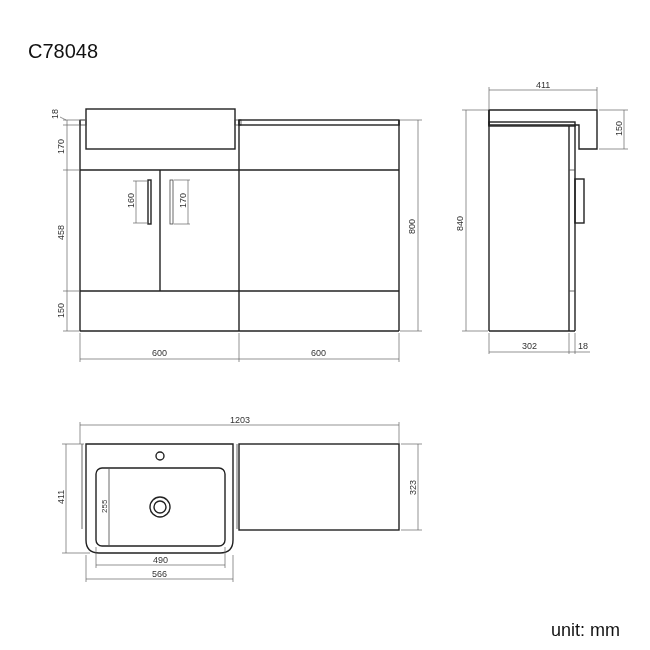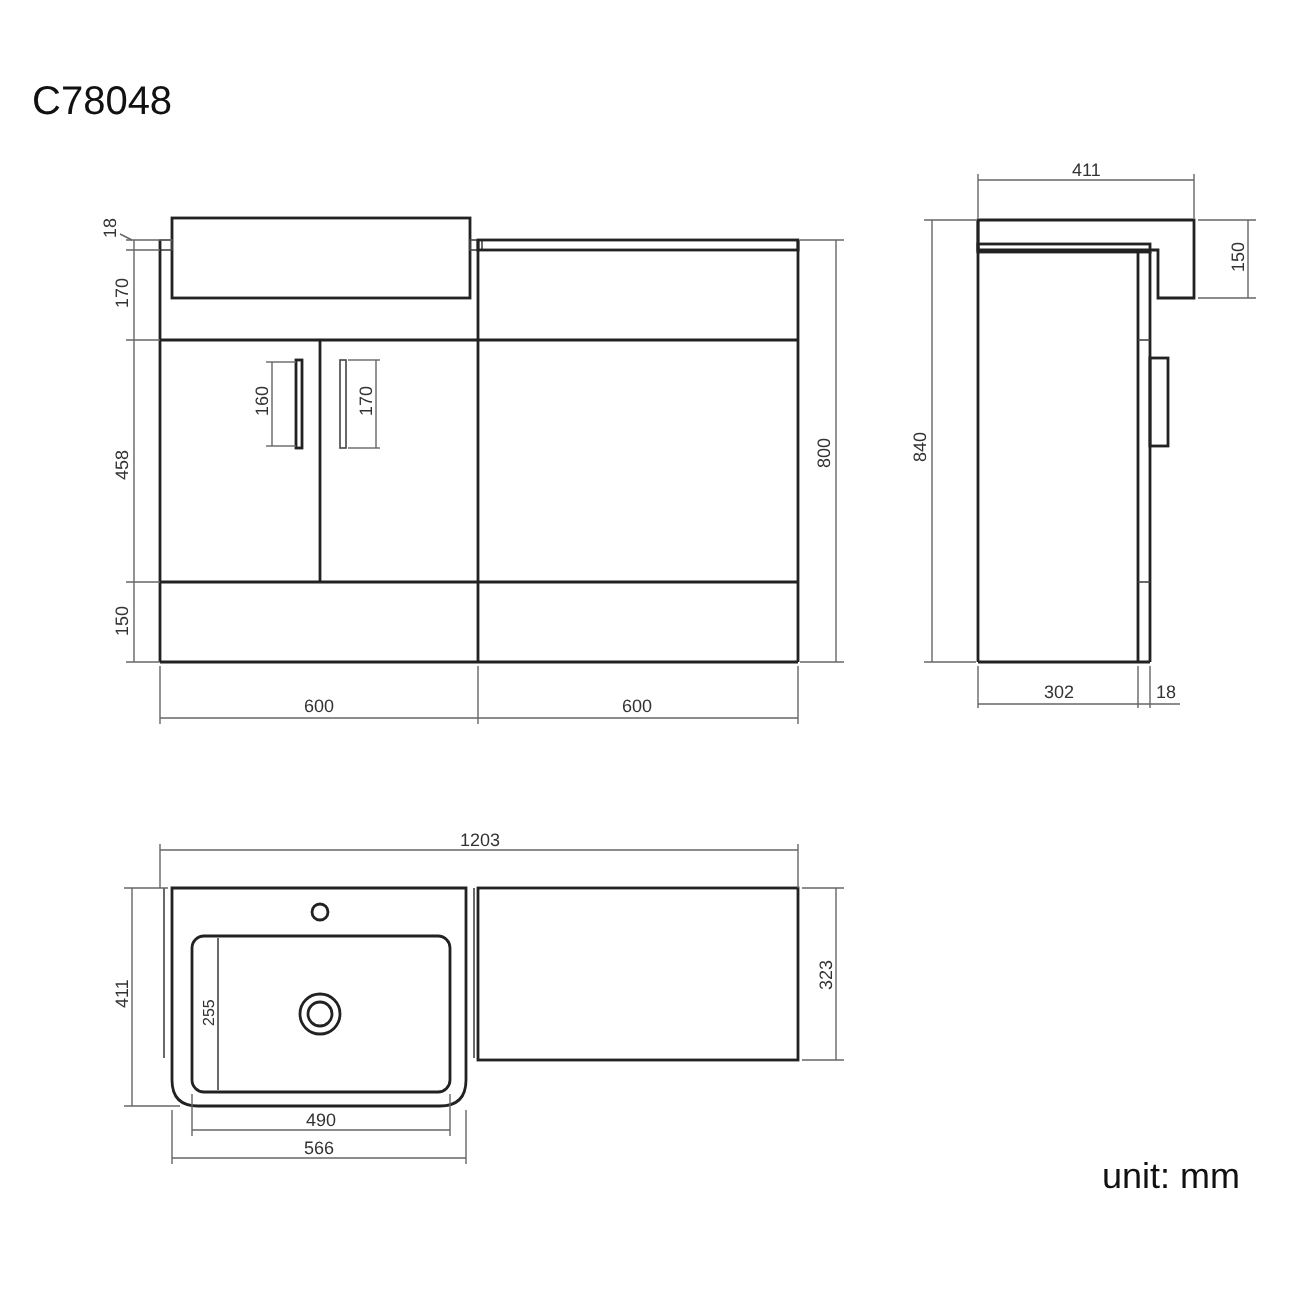--- a/index.html
+++ b/index.html
@@ -1,18 +1,18 @@
 <!DOCTYPE html>
 <html><head>
 <meta charset="utf-8">
 <style>
   html, body { margin:0; padding:0; background:#ffffff; }
   body { width:650px; height:650px; position:relative; overflow:hidden; font-family:"Liberation Sans", sans-serif; }
-  .title { position:absolute; left:16px; top:40px; font-size:20px; color:#111; font-family:"Liberation Sans", sans-serif; }
-  .unit { position:absolute; left:551px; top:578px; font-size:18px; color:#111; font-family:"Liberation Sans", sans-serif; }
+  .title { position:absolute; left:28px; top:40px; font-size:20px; color:#111; font-family:"Liberation Sans", sans-serif; }
+  .unit { position:absolute; left:551px; top:620px; font-size:18px; color:#111; font-family:"Liberation Sans", sans-serif; }
   svg { position:absolute; left:0; top:0; }
   .o { fill:none; stroke:#222; stroke-width:1.4; }
   .t { fill:none; stroke:#444; stroke-width:0.8; }
   .d { fill:none; stroke:#666; stroke-width:0.7; }
   .lbl { font-family:"Liberation Sans", sans-serif; font-size:9px; fill:#333; }
 </style>
 </head>
 <body>
 
 <div class="title">C78048</div>

